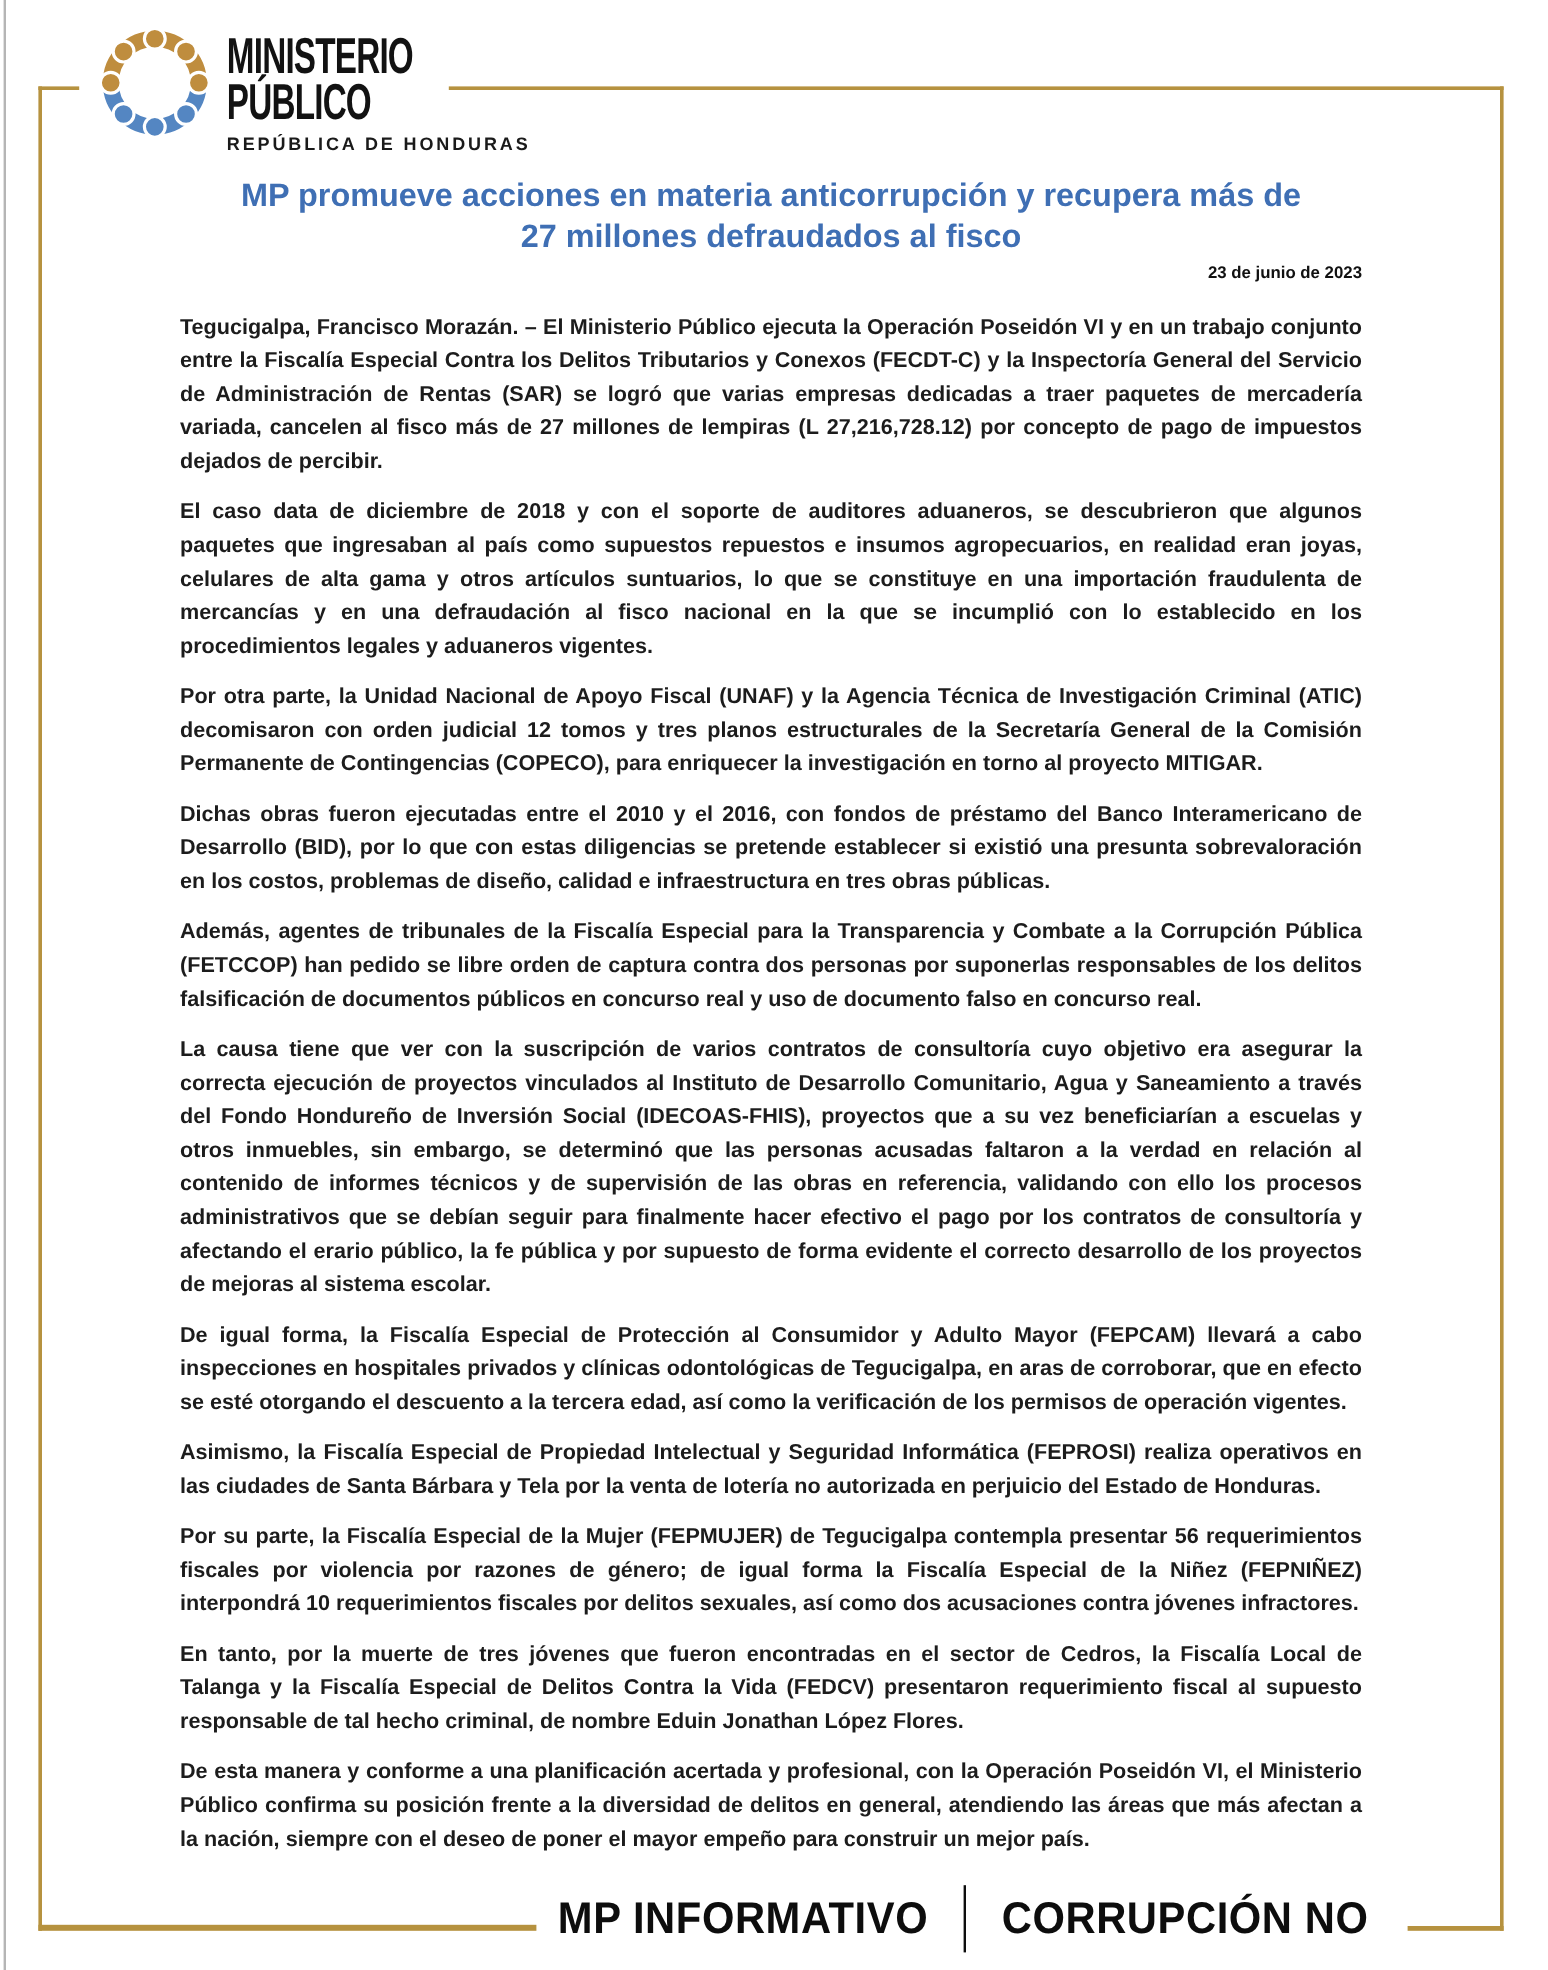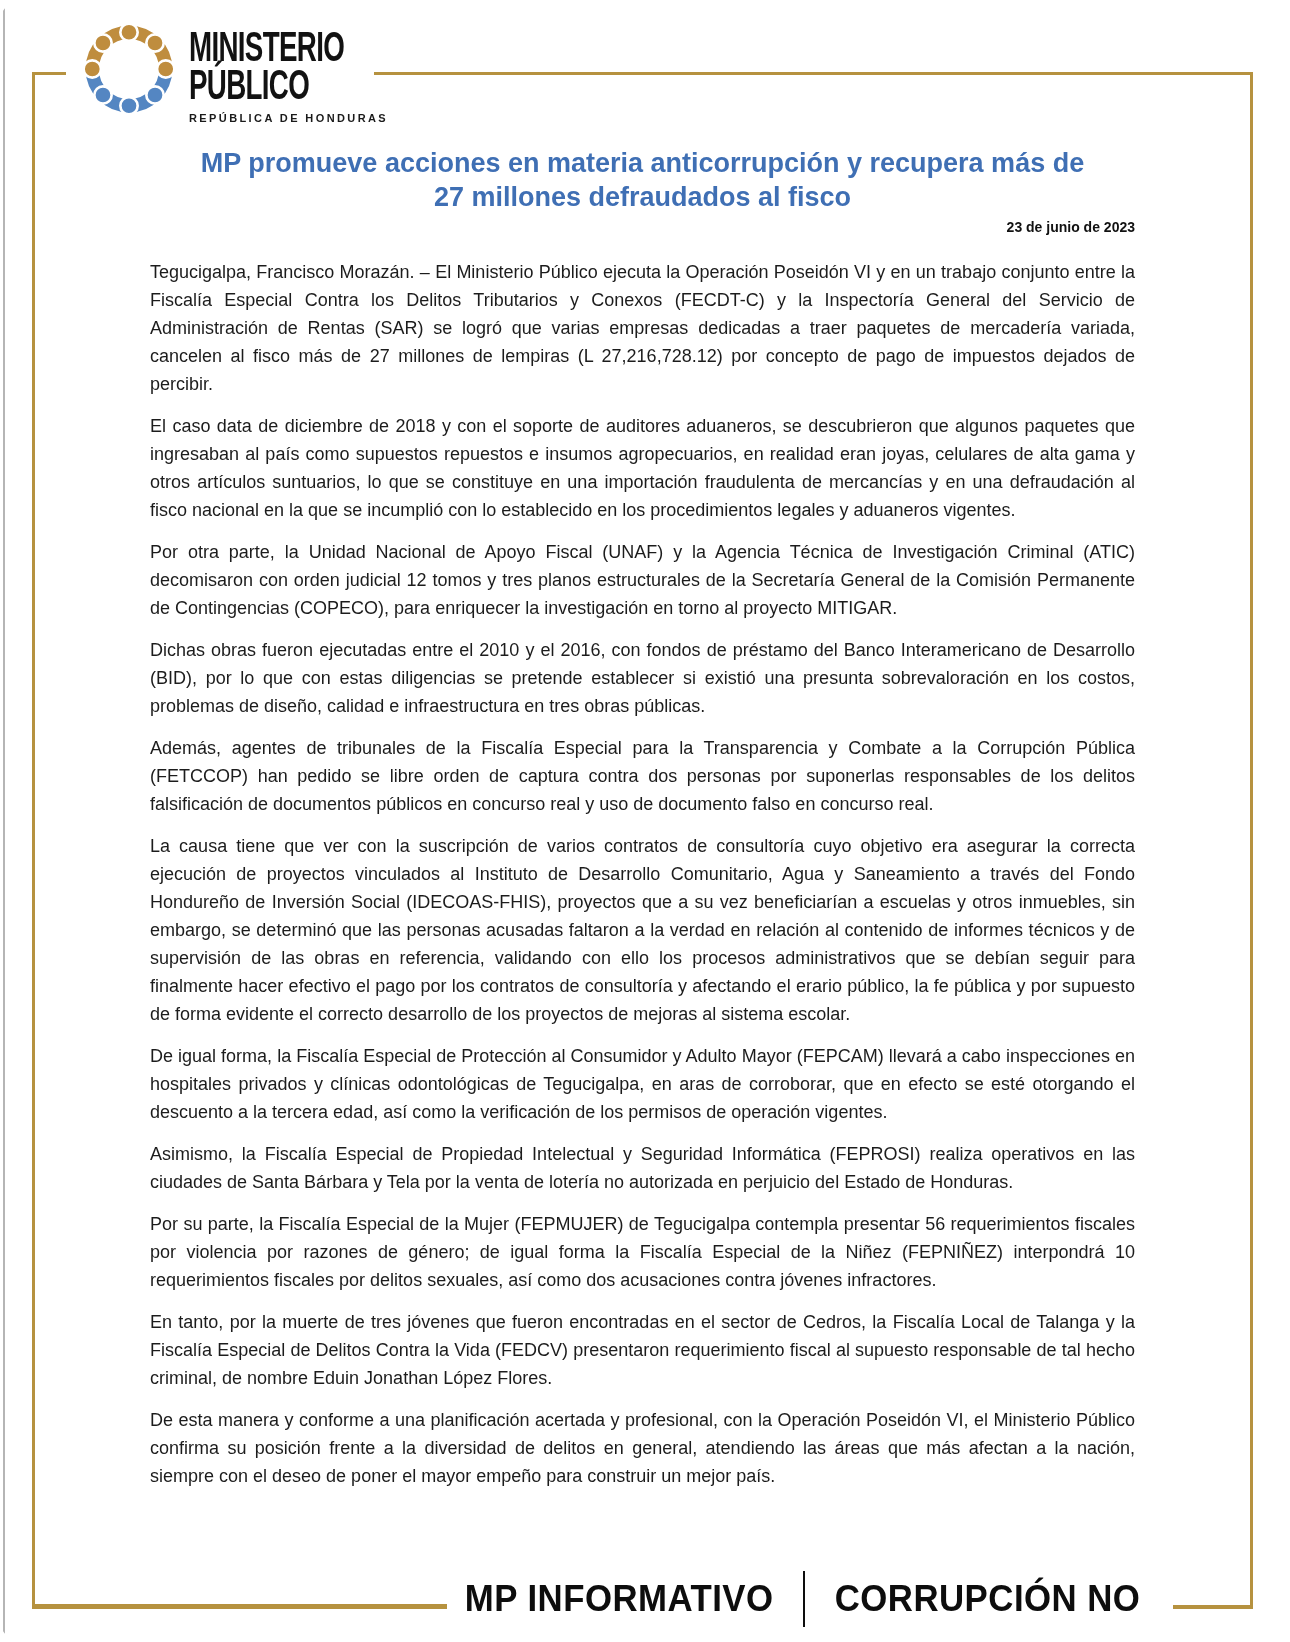--- a/index.html
+++ b/index.html
@@ -3,21 +3,20 @@
 <meta charset="utf-8">
 <style>
   html, body { margin:0; padding:0; background:#ffffff; }
   .page {
     position:relative;
     width:1290px; height:1642px;
     background:#ffffff;
     font-family:"Liberation Sans", sans-serif;
     color:#1c1c1c;
     overflow:hidden;
-    border-radius:22px;
   }
   
   .edge-line {
     position:absolute; left:3px; top:0; width:2px; height:1642px;
     background:#b5b5b5;
   }
   
   .gold { background:#b6923f; position:absolute; }
   .frame-top-stub   { left:32px;  top:72px;   width:34px;  height:3px; }
   .frame-left       { left:32px;  top:72px;   width:3px;   height:1537px; }
@@ -30,37 +29,37 @@
   .logo-svg { position:absolute; left:78px; top:18px; width:102px; height:102px; }
   .org-text { position:absolute; left:189px; top:28px; }
   .org-line {
     font-weight:bold; color:#121212;
     font-size:42px; line-height:38px; letter-spacing:-1px;
     transform:scaleX(0.66); transform-origin:0 0; white-space:nowrap;
   }
   .org-sub {
     margin-top:8px;
     font-weight:bold; color:#1a1a1a;
-    font-size:11px; letter-spacing:2.4px; white-space:nowrap;
+    font-size:15px; letter-spacing:2.4px; white-space:nowrap;
   }
 
   
   .article-title {
     position:absolute; left:150px; top:146px; width:985px; margin:0;
     text-align:center; color:#3f6fb4;
     font-size:27px; font-weight:bold; line-height:34px;
   }
   .article-title .tline { display:block;text-align:center; }
   .article-date {
     position:absolute; top:219px; right:155px;
     font-size:14px; font-weight:bold; color:#111;
   }
   .article-body {
     position:absolute; left:150px; top:258px; width:985px;
-    font-size:18px; line-height:28px; text-align:justify; color:#1c1c1c;
+    font-size:18px; line-height:28px; text-align:justify; color:#1c1c1c;font-weight:bold;
   }
   .article-body p { margin:0 0 14px 0; }
 
   
   .footer {
     position:absolute; left:470px; top:1566px; width:665px; height:66px;
     display:flex; align-items:center; justify-content:center;
   }
   .footer-label {
     font-size:37px; font-weight:bold; color:#0d0d0d;

